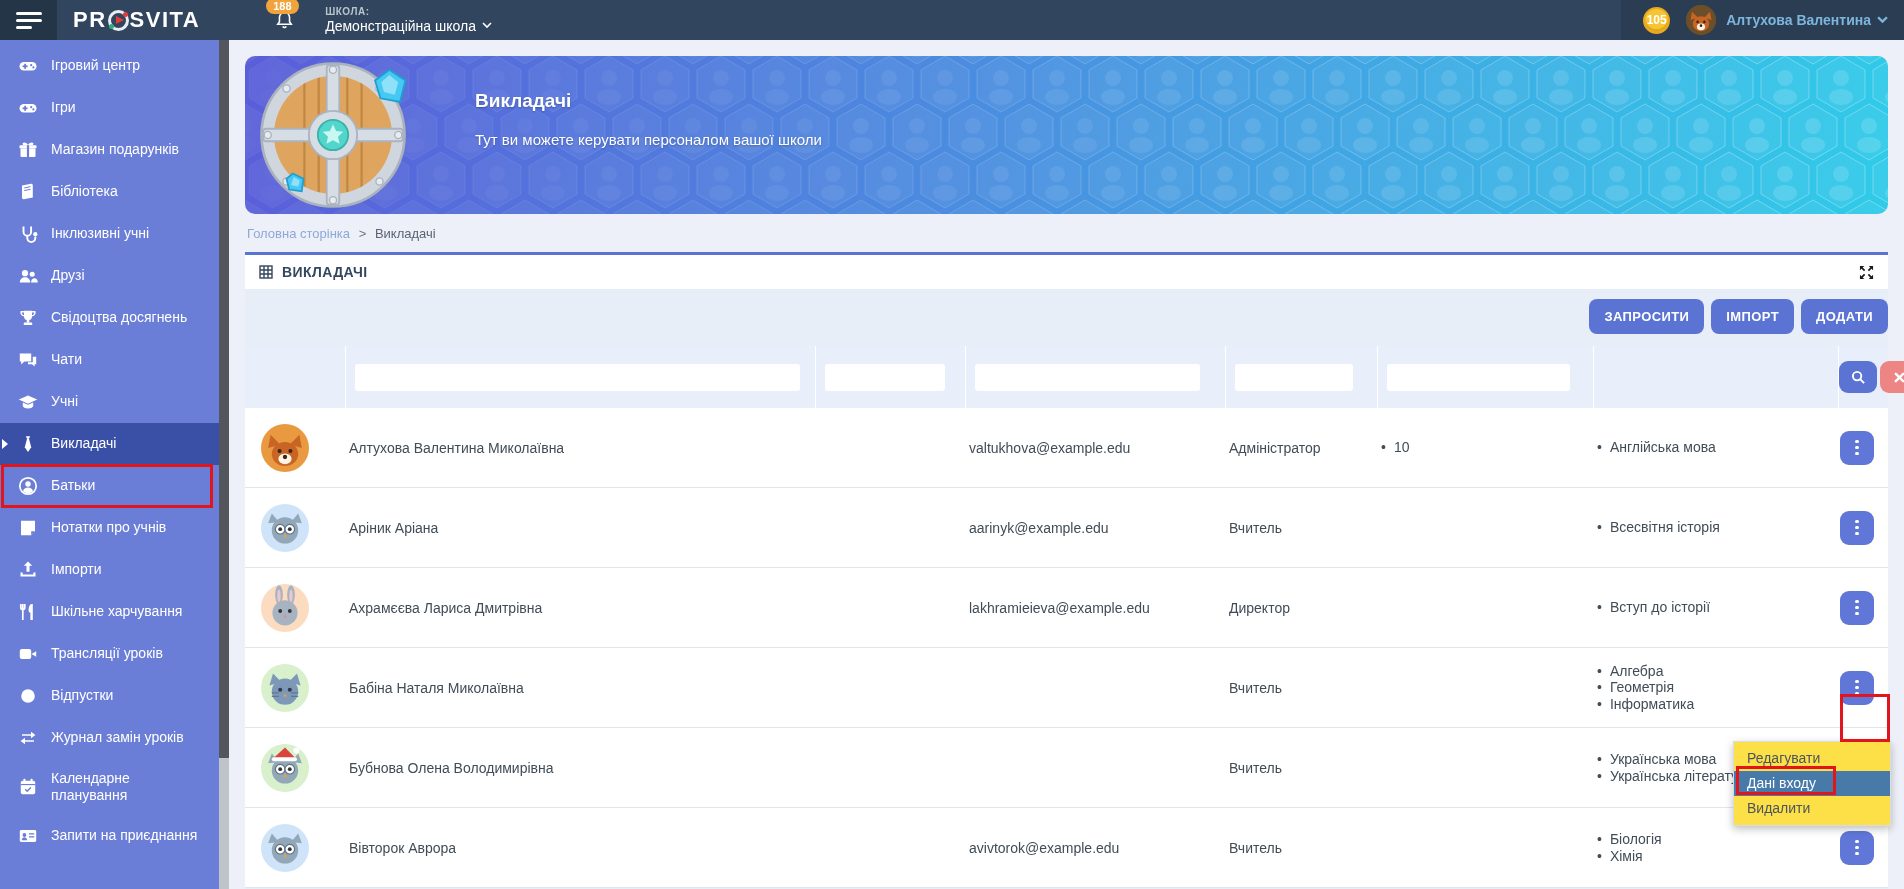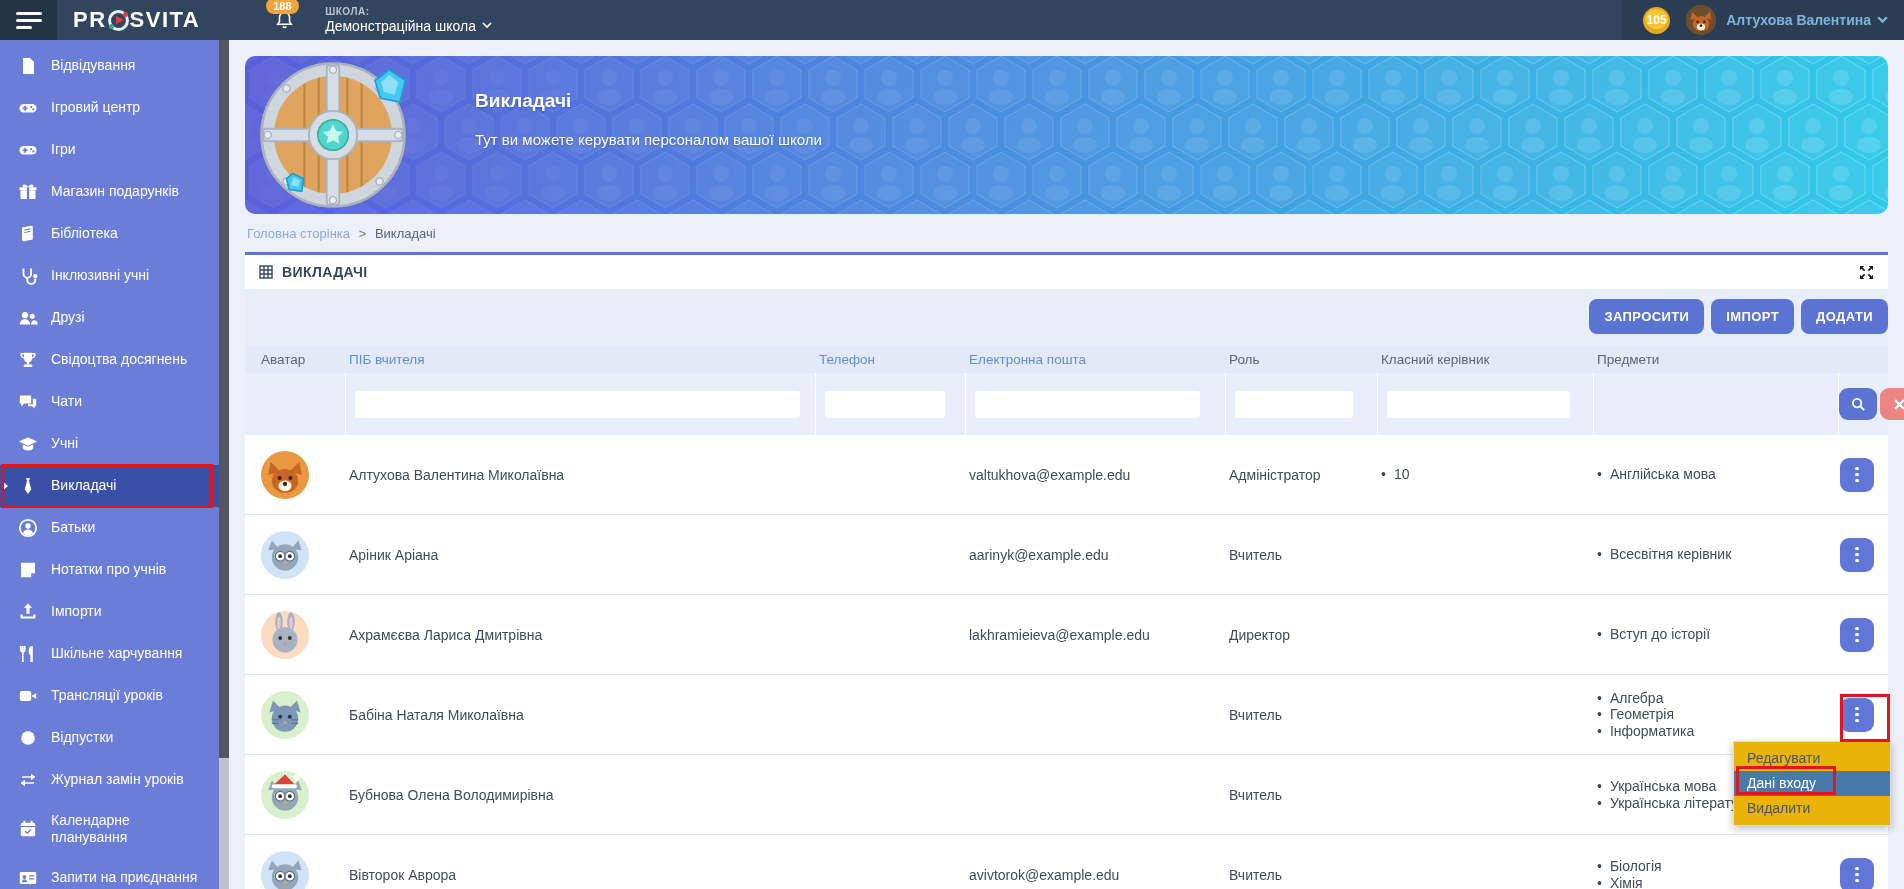--- a/index.html
+++ b/index.html
@@ -94,21 +94,21 @@
   .avatar-circ{width:48px; height:48px; border-radius:50%; overflow:hidden; flex:none;}
   .cell-text{font-size:14px; color:#414c57; padding-left:4px;}
   .blist{list-style:none; padding-left:4px;}
   .blist li{font-size:14px; color:#414c57; line-height:16.5px; display:flex;}
   .blist li:before{content:"\2022"; margin-right:8px; color:#414c57;}
   .act-cell{display:flex; justify-content:flex-end; padding-right:14px;}
   .dots-btn{width:34px; height:34px; border:none; border-radius:9px; background:#6077d8; display:flex; flex-direction:column; align-items:center; justify-content:center; gap:2.5px; cursor:pointer;}
   .dots-btn i{width:3.5px; height:3.5px; border-radius:50%; background:#fff;}
 
   
-  .ctx-menu{position:absolute; left:1733px; top:741px; width:158px; background:#eab308; border:1px solid #d9dde3; box-shadow:0 3px 8px rgba(0,0,0,.25); padding:4px 0; z-index:50;}
+  .ctx-menu{position:absolute; left:1733px; top:741px; width:158px; background:#fde047; border:1px solid #d9dde3; box-shadow:0 3px 8px rgba(0,0,0,.25); padding:4px 0; z-index:50;}
   .ctx-item{height:25px; line-height:25px; padding-left:13px; font-size:14px; color:#4a5560; cursor:pointer;}
   .ctx-item.hl{background:var(--menu-hl); color:#fff;}
 
   
   .anno{position:absolute; border:3px solid var(--anno); z-index:60; pointer-events:none;}
   .anno-sidebar{left:1px; top:464px; width:212px; height:44px;}
   .anno-action{left:1840px; top:694px; width:50px; height:48px;}
   .anno-menu{left:1736px; top:766px; width:100px; height:29px;}
 </style>
 </head>
@@ -170,28 +170,20 @@
         <span>Алтухова Валентина</span>
         <svg width="11" height="8" viewBox="0 0 10 7">
             <path d="M1 1l4 4 4-4" fill="none" stroke="#7db6dd" stroke-width="2.2"></path>
           </svg>
       </span>
     </div>
   </div>
 </div>
 
 <div class="sidebar">
-    <div class="side-item">
-      <span class="side-icon">
-        <svg viewBox="0 0 20 20">
-          <path d="M5 2h7l4 4v12H5z" fill="#fff"></path>
-        </svg>
-      </span>
-      <span class="side-label">Відвідування</span>
-    </div>
     <div class="side-item">
       <span class="side-icon">
         <svg viewBox="0 0 20 20">
           <rect x="1.5" y="6" width="17" height="8.6" rx="4.3" fill="#fff"></rect>
           <rect x="4.6" y="9.4" width="5" height="1.8" fill="#6b7ed7"></rect>
           <rect x="6.2" y="7.8" width="1.8" height="5" fill="#6b7ed7"></rect>
           <circle cx="13.2" cy="9.2" r="1.1" fill="#6b7ed7"></circle>
           <circle cx="15.4" cy="11.4" r="1.1" fill="#6b7ed7"></circle>
         </svg>
       </span>
@@ -1033,30 +1025,20 @@
             </g>
           </svg>
       </span>
     </div>
     <div class="panel-body">
       <div class="toolbar">
         <button class="tb-btn">ЗАПРОСИТИ</button>
         <button class="tb-btn">ІМПОРТ</button>
         <button class="tb-btn">ДОДАТИ</button>
       </div>
-      <div class="thead" id="thead">
-          <div class="th c-avatar">Аватар</div>
-          <div class="th c-name sortable">ПІБ вчителя</div>
-          <div class="th c-phone sortable">Телефон</div>
-          <div class="th c-email sortable">Електронна пошта</div>
-          <div class="th c-role">Роль</div>
-          <div class="th c-class">Класний керівник</div>
-          <div class="th c-subj">Предмети</div>
-          <div class="th c-act"></div>
-        </div>
       <div class="tfilter" id="tfilter">
           <div class="tf-cell c-avatar" style="padding-left: 0px;"></div>
           <div class="tf-cell c-name" style="padding-left: 0px;">
             <input class="in-name" type="text" style="">
           </div>
           <div class="tf-cell c-phone" style="padding-left: 0px;">
             <input class="in-phone" type="text" style="">
           </div>
           <div class="tf-cell c-email" style="padding-left: 0px;">
             <input class="in-email" type="text" style="">
@@ -1130,21 +1112,21 @@
                   <polygon points="20,25 18.2,27.8 21.8,27.8" fill="#e8a13c"></polygon>
                 </svg></span>
             </div>
             <div class="c-name cell-text">Аріник Аріана</div>
             <div class="c-phone cell-text"></div>
             <div class="c-email cell-text">aarinyk@example.edu</div>
             <div class="c-role cell-text">Вчитель</div>
             <div class="c-class"></div>
             <div class="c-subj">
               <ul class="blist">
-                <li>Всесвітня керівник</li>
+                <li>Всесвітня історія</li>
               </ul>
             </div>
             <div class="c-act act-cell">
               <button class="dots-btn">
                 <i></i>
                 <i></i>
                 <i></i>
               </button>
             </div>
           </div>

